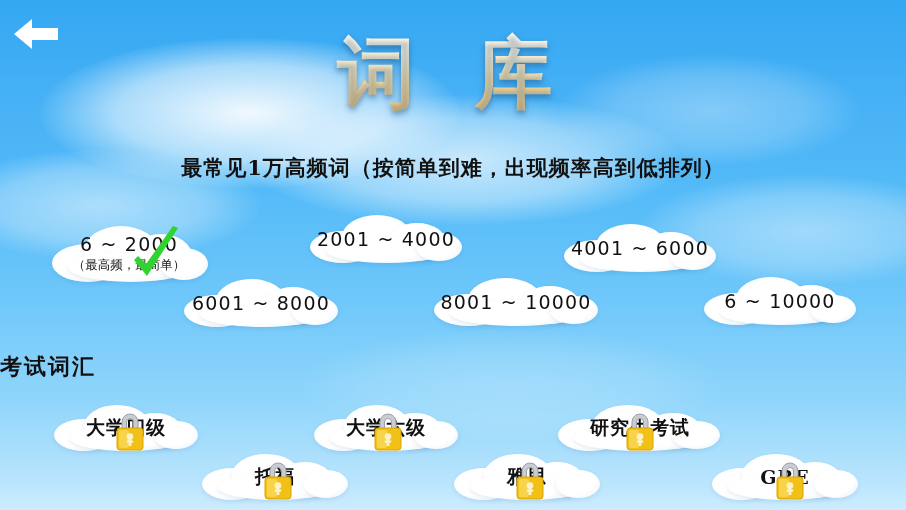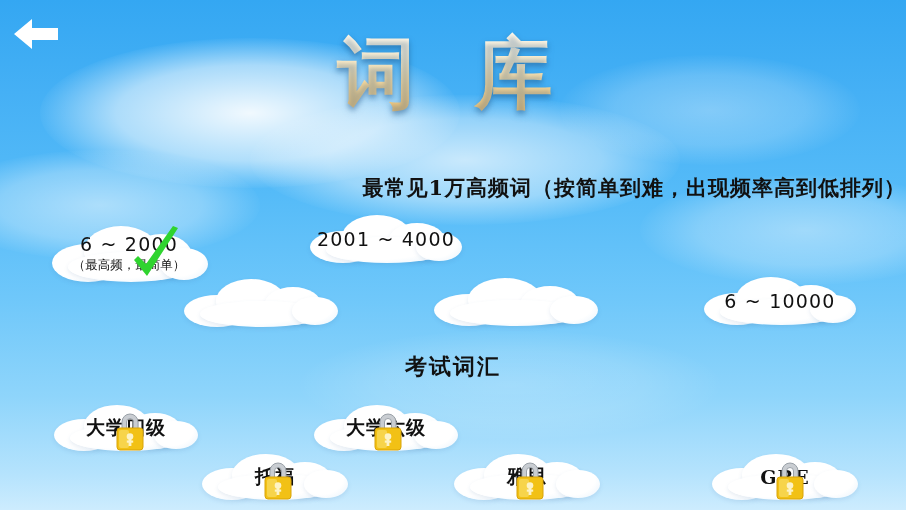--- a/index.html
+++ b/index.html
@@ -57,34 +57,33 @@
     background-clip: text;
     color: transparent;
     -webkit-text-fill-color: transparent;
     text-shadow: 0 3px 4px rgba(40,90,140,0.28);
     filter: drop-shadow(0 3px 3px rgba(30,80,130,0.30));
   }
 
   
   #subtitle {
     position: absolute;
-    left: 0; right: 0; top: 174px;
-    text-align: right;
+    left: 0; right: 0; top: 154px;
+    text-align: center;
     font-family: "DejaVu Serif", serif;
     font-size: 21px;
     font-weight: bold;
     color: #111;
     letter-spacing: 1px;
   }
 
   
   #exam-heading {
     position: absolute;
     left: 0; right: 0; top: 352px;
-    text-align: center;
     font-family: "DejaVu Serif", serif;
     font-size: 22px;
     font-weight: bold;
     color: #111;
     letter-spacing: 2px;
   }
 
   
   .cloud {
     position: absolute;
@@ -189,39 +188,51 @@
     <div class="cloud-bg">
       <div class="puff" style="left:4px;  top:18px; width:66px; height:32px;"></div>
       <div class="puff" style="left:36px; top:2px;  width:70px; height:44px;"></div>
       <div class="puff" style="left:82px; top:10px; width:58px; height:38px;"></div>
       <div class="puff" style="left:20px; top:24px; width:122px; height:26px;"></div>
       <div class="puff" style="left:110px;top:20px; width:46px; height:28px;"></div>
     </div>
     <div class="cloud-label">2001 ~ 4000</div>
   </div>
 
+  <div class="cloud range-cloud" style="left:560px; top:222px; width:160px; height:52px;">
+    <div class="cloud-bg">
+      <div class="puff" style="left:4px;  top:18px; width:66px; height:32px;"></div>
+      <div class="puff" style="left:36px; top:2px;  width:70px; height:44px;"></div>
+      <div class="puff" style="left:82px; top:10px; width:58px; height:38px;"></div>
+      <div class="puff" style="left:20px; top:24px; width:122px; height:26px;"></div>
+      <div class="puff" style="left:110px;top:20px; width:46px; height:28px;"></div>
+    </div>
+    <div class="cloud-label">4001 ~ 6000</div>
+  </div>
 
   <div class="cloud range-cloud" style="left:180px; top:277px; width:162px; height:52px;">
     <div class="cloud-bg">
       <div class="puff" style="left:4px;  top:18px; width:66px; height:32px;"></div>
       <div class="puff" style="left:36px; top:2px;  width:70px; height:44px;"></div>
       <div class="puff" style="left:84px; top:10px; width:58px; height:38px;"></div>
       <div class="puff" style="left:20px; top:24px; width:124px; height:26px;"></div>
       <div class="puff" style="left:112px;top:20px; width:46px; height:28px;"></div>
     </div>
+    <div class="cloud-label">6001 ~ 8000</div>
   </div>
 
   <div class="cloud range-cloud" style="left:430px; top:276px; width:172px; height:52px;">
     <div class="cloud-bg">
       <div class="puff" style="left:4px;  top:18px; width:70px; height:32px;"></div>
       <div class="puff" style="left:38px; top:2px;  width:74px; height:44px;"></div>
       <div class="puff" style="left:90px; top:10px; width:60px; height:38px;"></div>
       <div class="puff" style="left:20px; top:24px; width:132px; height:26px;"></div>
       <div class="puff" style="left:120px;top:20px; width:48px; height:28px;"></div>
     </div>
+    <div class="cloud-label">8001 ~ 10000</div>
   </div>
 
   <div class="cloud range-cloud" style="left:700px; top:275px; width:160px; height:52px;">
     <div class="cloud-bg">
       <div class="puff" style="left:4px;  top:18px; width:66px; height:32px;"></div>
       <div class="puff" style="left:36px; top:2px;  width:70px; height:44px;"></div>
       <div class="puff" style="left:82px; top:10px; width:58px; height:38px;"></div>
       <div class="puff" style="left:20px; top:24px; width:122px; height:26px;"></div>
       <div class="puff" style="left:110px;top:20px; width:46px; height:28px;"></div>
     </div>
@@ -265,20 +276,40 @@
         <path d="M10 20 L10 13 A8 8 0 0 1 26 13 L26 20 L21.5 20 L21.5 13 A3.5 3.5 0 0 0 14.5 13 L14.5 20 Z" fill="#c9cdd2" stroke="#9aa1a8" stroke-width="1"></path>
         <rect x="5" y="19" width="26" height="22" rx="3" fill="#f2c115" stroke="#d9a408" stroke-width="1"></rect>
         <rect x="7" y="21" width="10" height="18" rx="2" fill="#fadb63" opacity=".7"></rect>
         <circle cx="18" cy="27.5" r="3.3" fill="#fdf3c6"></circle>
         <rect x="16.6" y="28" width="2.8" height="9" fill="#fdf3c6"></rect>
         <rect x="14.8" y="31.5" width="6.4" height="2.2" fill="#fdf3c6"></rect>
       </svg>
     </div>
   </div>
 
+  <div class="cloud exam-cloud" style="left:556px; top:403px; width:168px; height:50px;">
+    <div class="cloud-bg">
+      <div class="puff" style="left:2px;  top:16px; width:64px; height:32px;"></div>
+      <div class="puff" style="left:36px; top:2px;  width:72px; height:42px;"></div>
+      <div class="puff" style="left:88px; top:10px; width:58px; height:36px;"></div>
+      <div class="puff" style="left:18px; top:22px; width:132px; height:26px;"></div>
+      <div class="puff" style="left:116px;top:18px; width:48px; height:28px;"></div>
+    </div>
+    <div class="cloud-label">研究生考试</div>
+    <div class="lock-icon" style="left:66px; top:6px;">
+      <svg width="36" height="44" viewBox="0 0 36 44">
+        <path d="M10 20 L10 13 A8 8 0 0 1 26 13 L26 20 L21.5 20 L21.5 13 A3.5 3.5 0 0 0 14.5 13 L14.5 20 Z" fill="#c9cdd2" stroke="#9aa1a8" stroke-width="1"></path>
+        <rect x="5" y="19" width="26" height="22" rx="3" fill="#f2c115" stroke="#d9a408" stroke-width="1"></rect>
+        <rect x="7" y="21" width="10" height="18" rx="2" fill="#fadb63" opacity=".7"></rect>
+        <circle cx="18" cy="27.5" r="3.3" fill="#fdf3c6"></circle>
+        <rect x="16.6" y="28" width="2.8" height="9" fill="#fdf3c6"></rect>
+        <rect x="14.8" y="31.5" width="6.4" height="2.2" fill="#fdf3c6"></rect>
+      </svg>
+    </div>
+  </div>
 
   <div class="cloud exam-cloud" style="left:200px; top:452px; width:150px; height:50px;">
     <div class="cloud-bg">
       <div class="puff" style="left:2px;  top:16px; width:60px; height:32px;"></div>
       <div class="puff" style="left:32px; top:2px;  width:68px; height:42px;"></div>
       <div class="puff" style="left:78px; top:10px; width:54px; height:36px;"></div>
       <div class="puff" style="left:18px; top:22px; width:116px; height:26px;"></div>
       <div class="puff" style="left:104px;top:18px; width:44px; height:28px;"></div>
     </div>
     <div class="cloud-label">托福</div>

